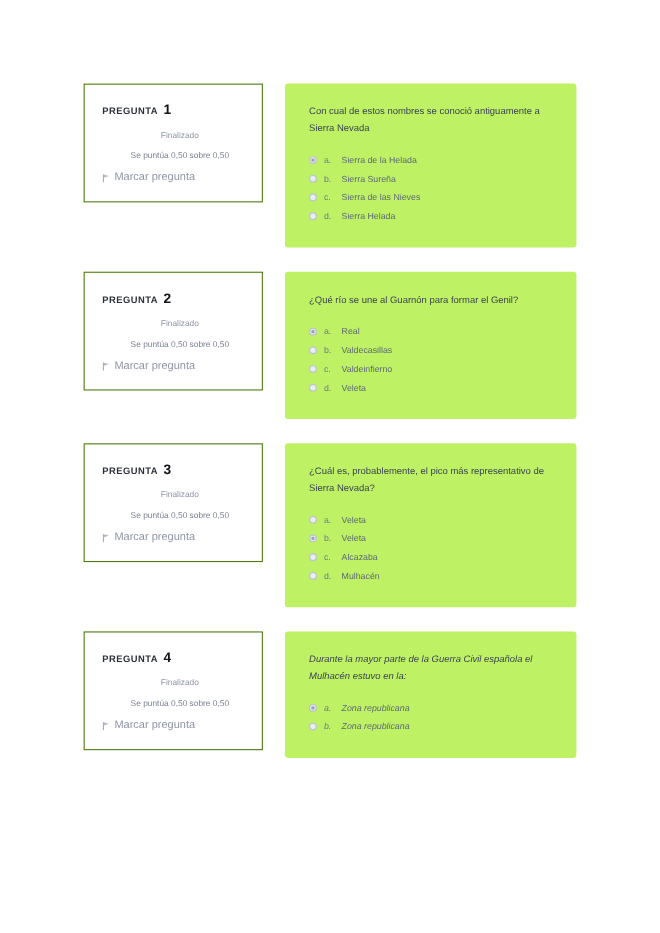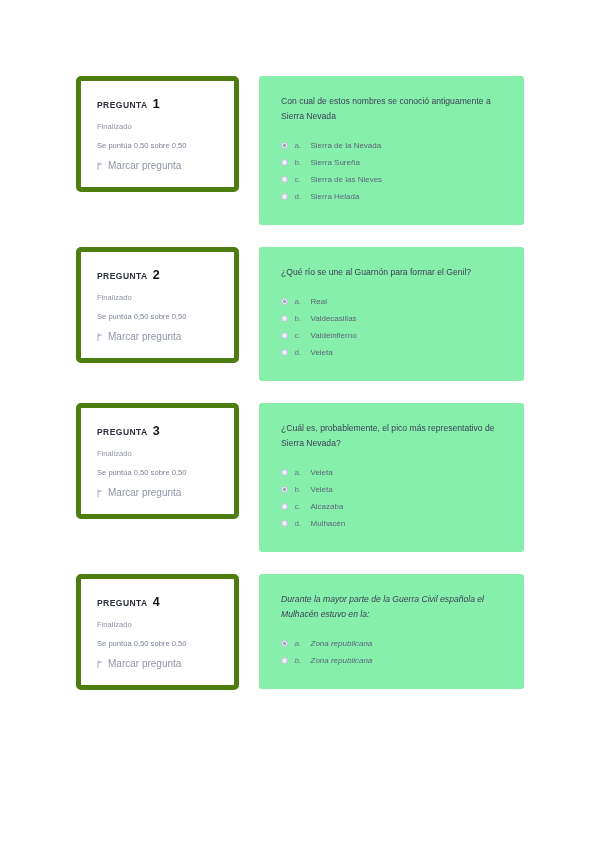--- a/index.html
+++ b/index.html
@@ -28,22 +28,22 @@
   .question-block {
     display: flex;
     align-items: flex-start;
     margin-bottom: 22px;
   }
   
   .info-card {
     width: 163px;
     min-width: 163px;
     background: #ffffff;
-    border: 5px solid #4d7c0f;
-    border-radius: 5px;
+    border: 1px solid #4d7c0f;
+    border-radius: 0;
     box-sizing: border-box;
     padding: 16px 4px 16px 16px;
   }
   .info-head {
     font-size: 8.5px;
     font-weight: bold;
     letter-spacing: 0.45px;
     color: #2b2f38;
     margin-bottom: 11px;
     display: flex;
@@ -54,20 +54,21 @@
     font-size: 12.5px;
     font-weight: bold;
     color: #111318;
     letter-spacing: 0;
   }
   .info-line {
     font-size: 7.6px;
     color: #8f95a6;
     margin-bottom: 10px;
     line-height: 1.2;
+    text-align: center;
   }
   .info-line.grade {
     color: #7d8394;
   }
   .flag-row {
     display: flex;
     align-items: center;
     gap: 4px;
     font-size: 10px;
     color: #8f95a6;
@@ -77,21 +78,21 @@
     width: 7px;
     height: 8px;
     position: relative;
     flex: none;
   }
   .flag-icon svg { display: block; }
 
   
   .q-panel {
     flex: 1;
-    background: #86efac;
+    background: #bef264;
     border-radius: 3px;
     box-sizing: border-box;
     padding: 18px 20px 20px 22px;
     margin-left: 20px;
   }
   .q-panel.p1 { min-height: 135px; }
   .q-panel.p2 { min-height: 130px; }
   .q-panel.p3 { min-height: 125px; }
   .q-panel.p4 { min-height: 90px; font-style: italic; }
 
@@ -168,21 +169,21 @@
             </span>
             <span>Marcar pregunta</span>
           </div>
         </div>
         <div class="q-panel p1">
           <div class="q-text">Con cual de estos nombres se conoció antiguamente a Sierra Nevada</div>
           <ul class="options">
             <li class="option">
               <span class="radio checked"></span>
               <span class="opt-letter">a.</span>
-              <span class="opt-label">Sierra de la Nevada</span>
+              <span class="opt-label">Sierra de la Helada</span>
             </li>
             <li class="option">
               <span class="radio"></span>
               <span class="opt-letter">b.</span>
               <span class="opt-label">Sierra Sureña</span>
             </li>
             <li class="option">
               <span class="radio"></span>
               <span class="opt-letter">c.</span>
               <span class="opt-label">Sierra de las Nieves</span>

